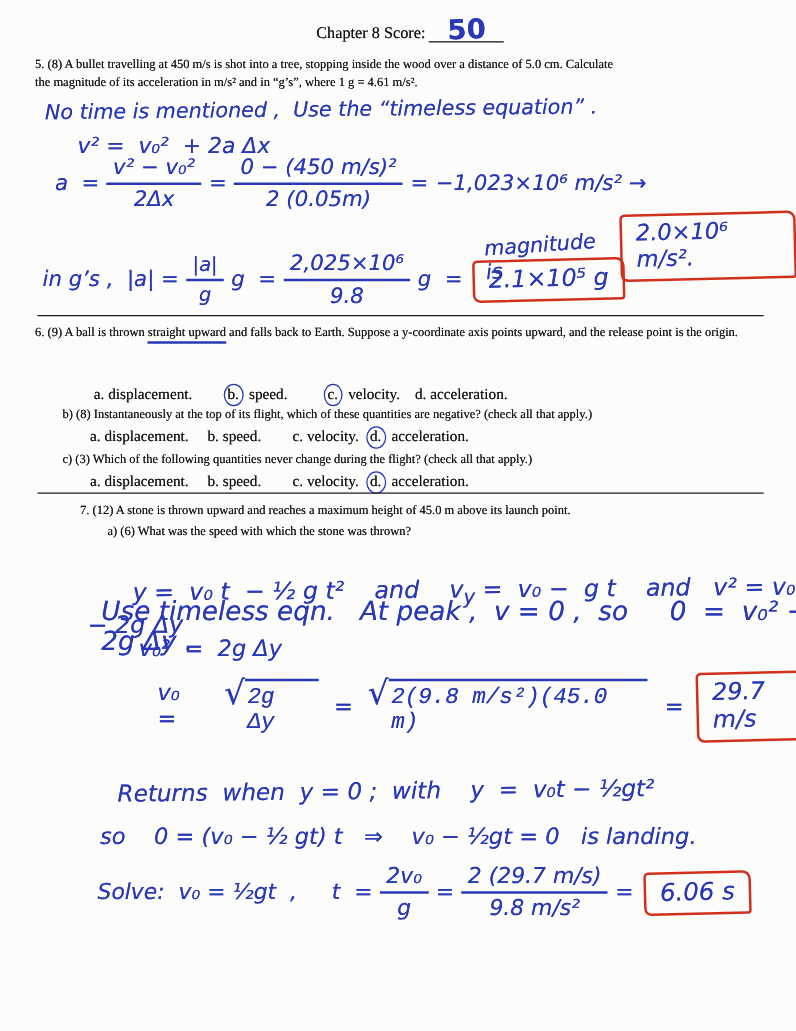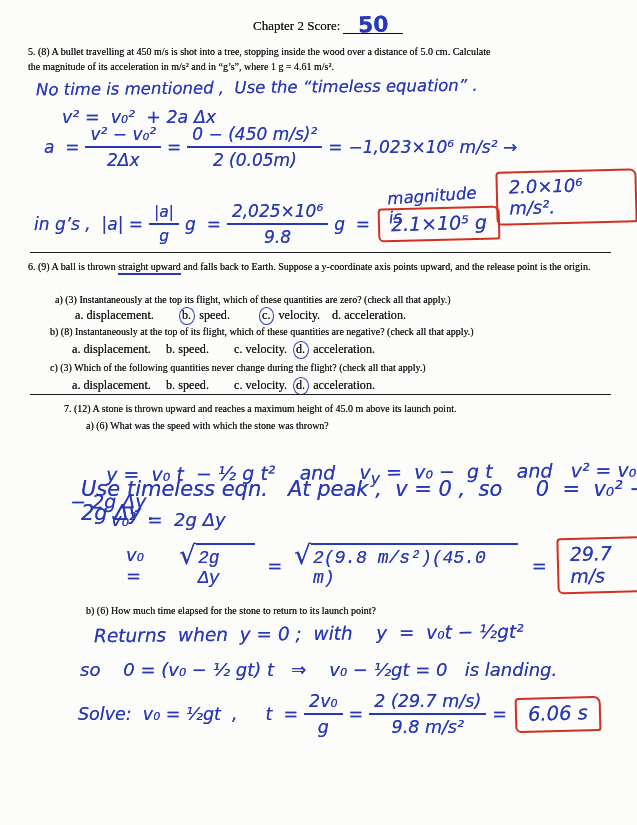--- a/index.html
+++ b/index.html
@@ -38,21 +38,21 @@
   .opts-bc{grid-template-columns:94px 68px 62px auto;}
   .score-slot{border-bottom:1.7px solid #111;min-width:60px;text-align:center;margin-left:3px;}
   .score-val{font-size:22px;font-style:normal;font-weight:bold;display:inline-block;transform:rotate(-2deg);line-height:1;position:relative;top:3px;}
 </style>
 </head>
 <body>
 
 <div class="page">
 
   <div class="abs brow" style="left:253px;top:11px;">
-    <span class="print" style="font-size:13px;">Chapter 2 Score:</span>
+    <span class="print" style="font-size:13px;">Chapter 8 Score:</span>
     <span class="score-slot"><span class="hand score-val">50</span></span>
   </div>
 
   <div class="abs qtext" style="left:28px;top:44px;width:585px;">
     <div>5. (8) A bullet travelling at 450 m/s is shot into a tree, stopping inside the wood over a distance of 5.0 cm. Calculate</div>
     <div>the magnitude of its acceleration in m/s² and in “g’s”, where 1 g = 4.61 m/s².</div>
   </div>
 
   <div class="abs hand" style="left:36px;top:78px;font-size:16.5px;transform:rotate(-.6deg);">No time is mentioned ,  Use the “timeless equation” .</div>
 
@@ -93,21 +93,20 @@
     <span class="redbox" style="font-size:19px;">2.1×10⁵ g</span>
   </div>
 
   <div class="hr" style="top:252px;"></div>
 
   <div class="abs" style="left:28px;top:259px;width:585px;">
     <div class="qtext">
       <span>6. (9) A ball is thrown </span><span class="uline-blue">straight upward</span><span> and falls back to Earth. Suppose a y-coordinate axis points upward, and the release point is the origin.</span>
     </div>
 
-    <div class="abs qtext" style="left:27px;top:33px;">a) (3) Instantaneously at the top its flight, which of these quantities are zero? (check all that apply.)</div>
     <div class="abs opts opts-a" style="left:47px;top:49px;">
       <span class="print"><span>a.</span> <span>displacement.</span></span>
       <span class="print"><span class="circled">b.</span> <span>speed.</span></span>
       <span class="print"><span class="circled">c.</span> <span>velocity.</span></span>
       <span class="print"><span>d.</span> <span>acceleration.</span></span>
     </div>
 
     <div class="abs qtext" style="left:22px;top:65px;">b) (8) Instantaneously at the top of its flight, which of these quantities are negative? (check all that apply.)</div>
     <div class="abs opts opts-bc" style="left:44px;top:83px;">
       <span class="print"><span>a.</span> <span>displacement.</span></span>
@@ -141,21 +140,20 @@
 
     <div class="abs mrow hand" style="left:62px;top:136px;font-size:18px;">
       <span style="margin-right:6px;">v₀  =</span>
       <span class="sqrt"><span class="rad">√</span><span class="rand">2g Δy</span></span>
       <span style="margin:0 8px;">=</span>
       <span class="sqrt"><span class="rad">√</span><span class="rand">2(9.8 m/s²)(45.0 m)</span></span>
       <span style="margin:0 10px;">=</span>
       <span class="redbox" style="font-size:19px;">29.7 m/s</span>
     </div>
 
-    <div class="abs qtext" style="left:22px;top:202px;">b) (6) How much time elapsed for the stone to return to its launch point?</div>
 
     <div class="abs hand" style="left:30px;top:222px;font-size:18.5px;transform:rotate(-.6deg);">Returns  when  y = 0 ;  with    y  =  v₀t − ½gt²</div>
 
     <div class="abs hand" style="left:16px;top:258px;font-size:18px;">so    0 = (v₀ − ½ gt) t   ⇒    v₀ − ½gt = 0   is landing.</div>
 
     <div class="abs mrow hand" style="left:14px;top:290px;font-size:17.5px;">
       <span>Solve:  v₀ = ½gt  ,     t  =</span>
       <span class="frac">
         <span class="num">2v₀</span>
         <span class="den">g</span>

